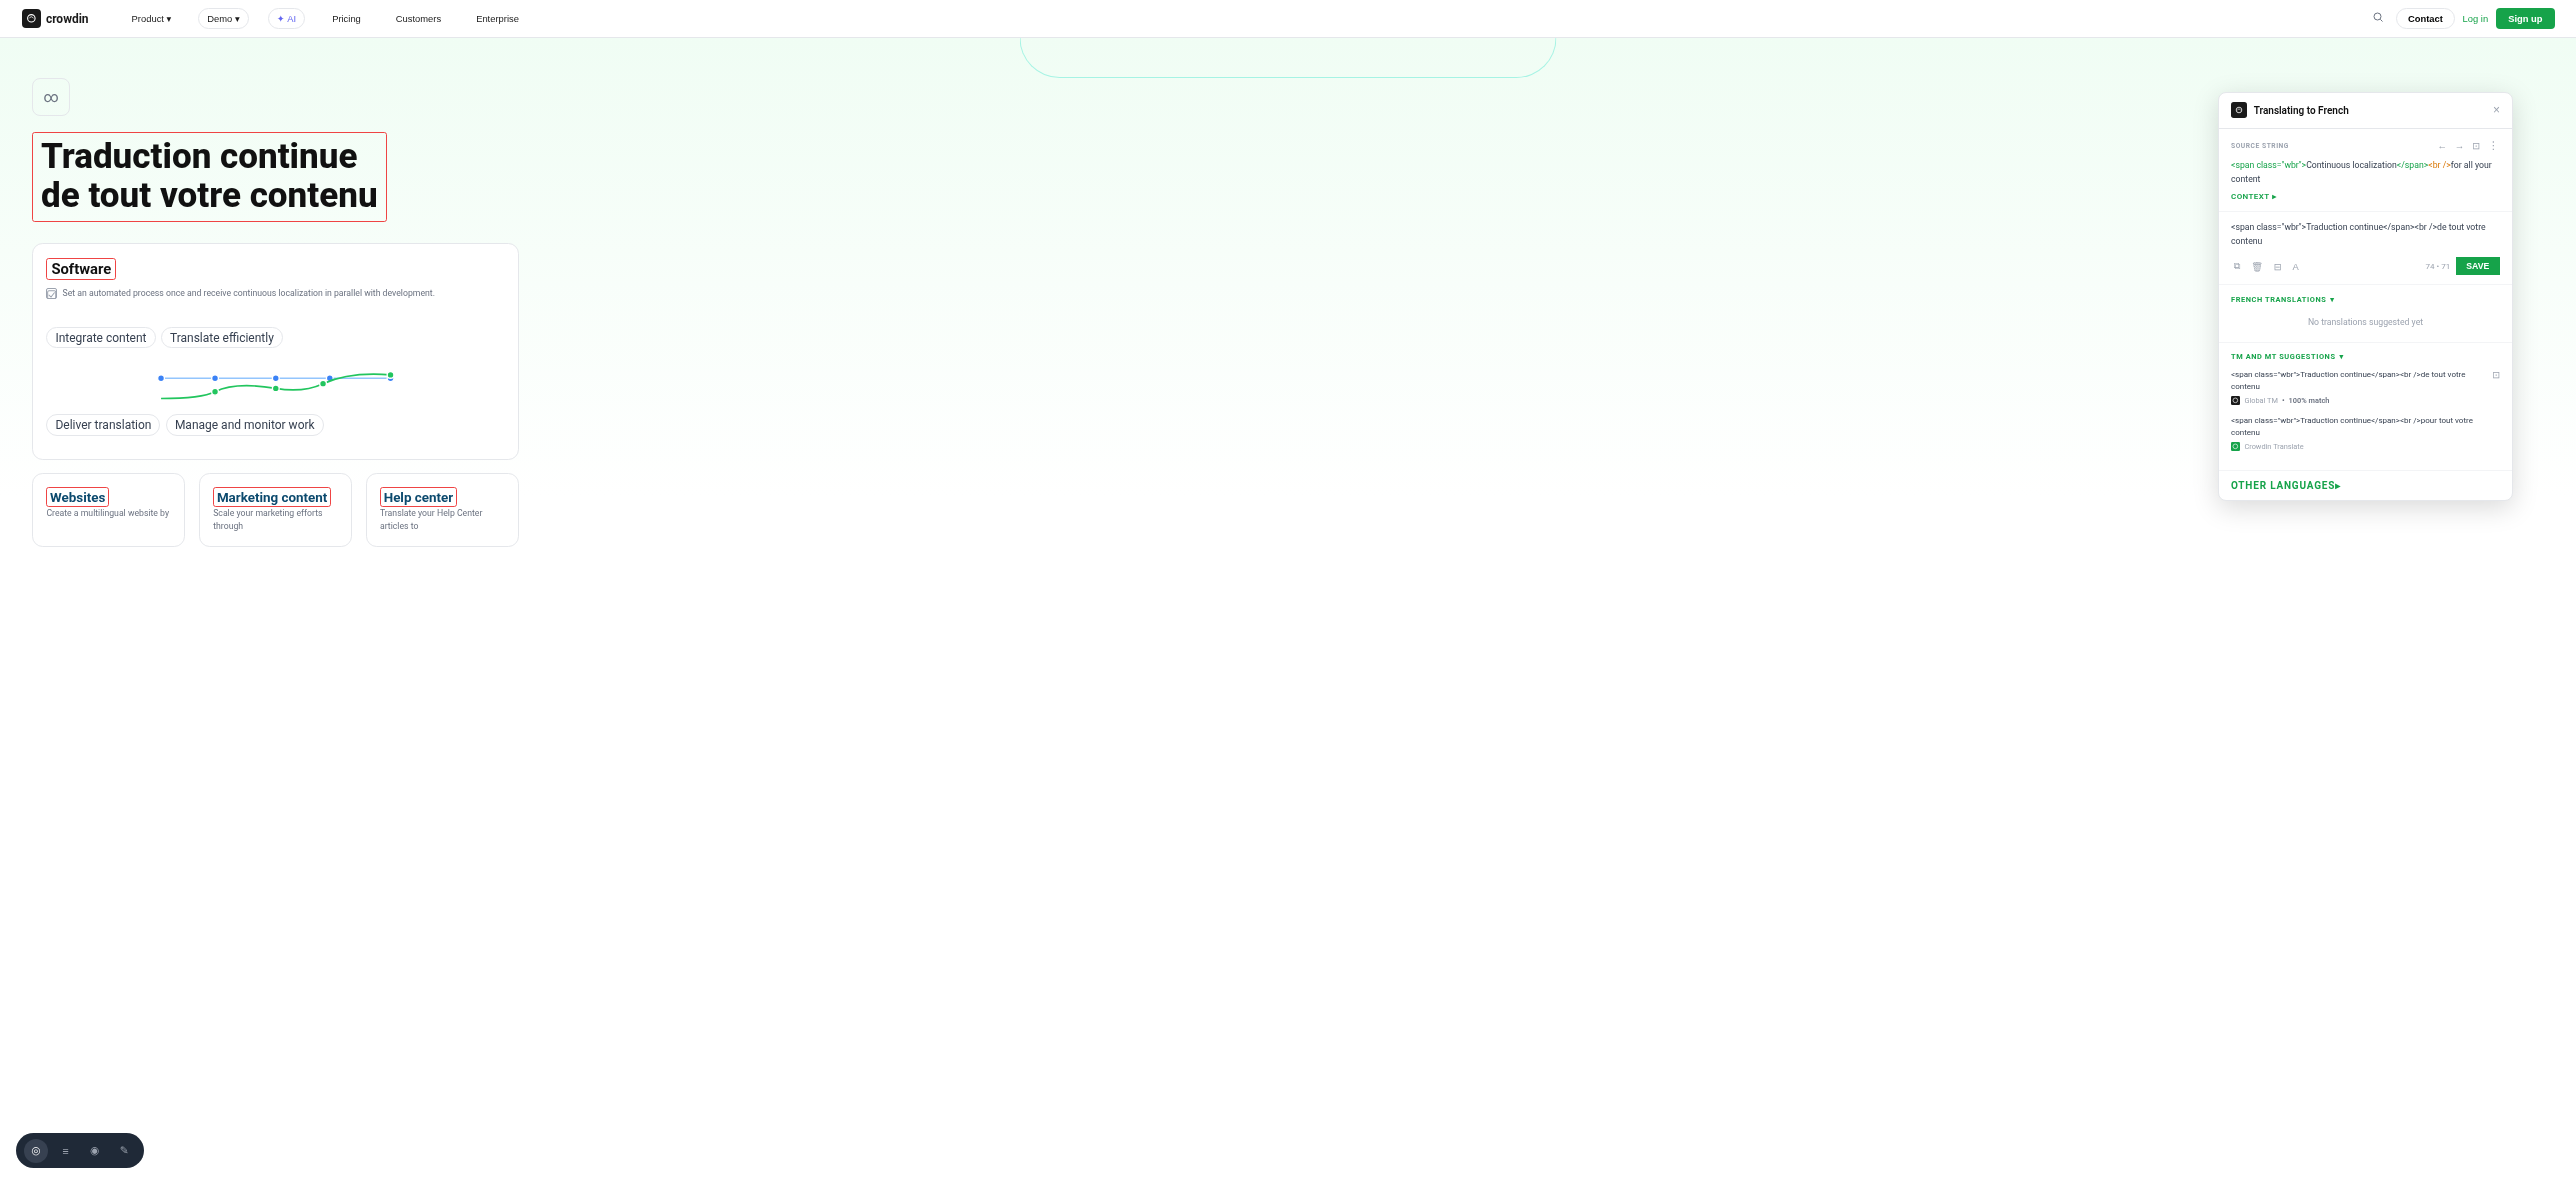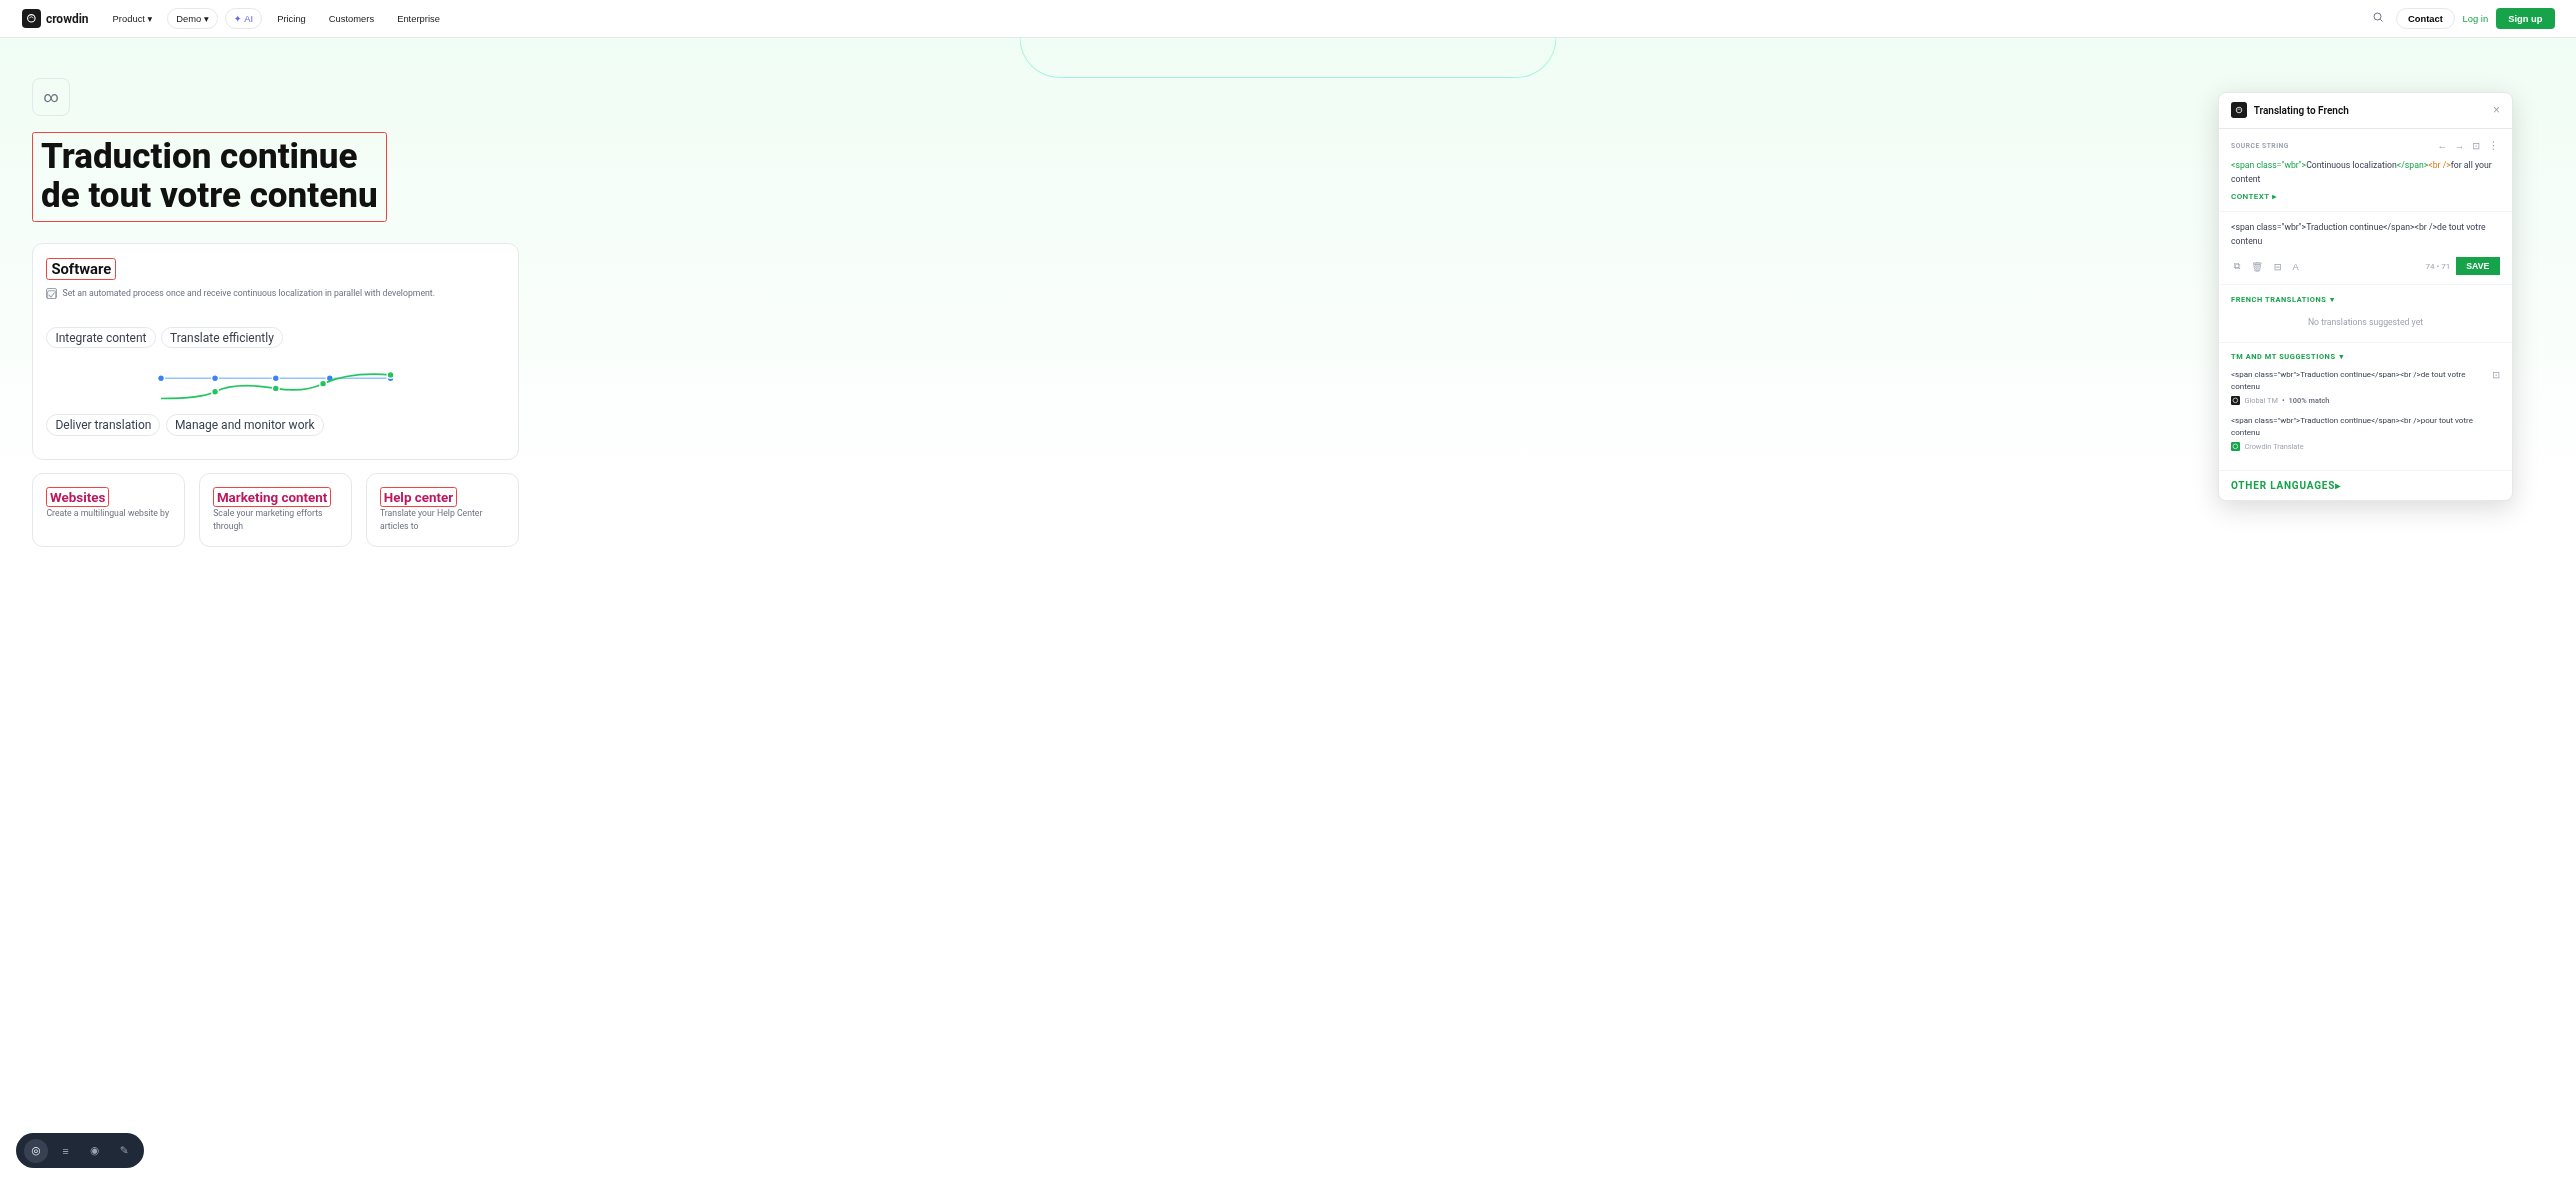--- a/index.html
+++ b/index.html
@@ -10,21 +10,21 @@
       display: flex; align-items: center; justify-content: space-between;
       padding: 0 21.5px; height: 38px; border-bottom: 0.7px solid #e5e7eb;
       position: sticky; top: 0; background: #fff; z-index: 100;
     }
     .navbar-left { display: flex; align-items: center; gap: 16px; }
     .logo { display: flex; align-items: center; gap: 5.4px; font-weight: 700; font-size: 12px; color: #1a1a1a; }
     .logo-icon {
       width: 19px; height: 19px; background: #1a1a1a; border-radius: 4px;
       display: flex; align-items: center; justify-content: center; color: #fff; font-size: 8px;
     }
-    .nav-items { display: flex; align-items: center; gap: 7px; }
+    .nav-items { display: flex; align-items: center; gap: 19px; margin-left: 19px; }
     .nav-item {
       display: flex; align-items: center; gap: 2.7px; padding: 4px 8px;
       font-size: 9.4px; color: #1a1a1a; cursor: pointer; border-radius: 4px;
       border: none; background: none;
     }
     .nav-item.bordered { border: 1px solid #e5e7eb; border-radius: 13.4px; }
     .nav-item.ai-item { border: 1px solid #e5e7eb; border-radius: 13.4px; color: #6366f1; }
     .navbar-right { display: flex; align-items: center; gap: 8px; }
     .btn-search { background: none; border: none; cursor: pointer; padding: 4px; color: #6b7280; }
     .btn-contact { border: 1px solid #e5e7eb; border-radius: 13.4px; padding: 4px 10.7px; background: none; cursor: pointer; font-size: 9.4px; font-weight: bold; }
@@ -89,21 +89,21 @@
     }
     
     .timeline { position: relative; height: 54px; margin: 0 -2.7px; }
     .timeline svg { width: 100%; height: 100%; }
 
     
     .bottom-cards { display: grid; grid-template-columns: 1fr 1fr 1fr; gap: 13.4px; margin-top: 13.4px; }
     .bottom-card {
       border: 1px solid #e5e7eb; border-radius: 10.7px; padding: 13.4px; background: #fff;
     }
-    .bottom-card-title { font-size: 13.4px; font-weight: 700; color: #be185d; margin-bottom: 5.4px; }
+    .bottom-card-title { font-size: 13.4px; font-weight: 700; color: #0c4a6e; margin-bottom: 5.4px; }
     .bottom-card-title-box { border: 1.3px solid #ef4444; border-radius: 2.7px; padding: 1.3px 2.7px; display: inline-block; }
     .bottom-card-text { font-size: 8.7px; color: #6b7280; line-height: 1.5; }
 
     
     .translation-panel {
       position: absolute; right: 63px; top: 54px;
       width: 295px; background: #fff;
       border-radius: 8px; border: 0.7px solid #e5e7eb;
       box-shadow: 0 6.7px 27px rgba(0,0,0,0.15);
       z-index: 50;

